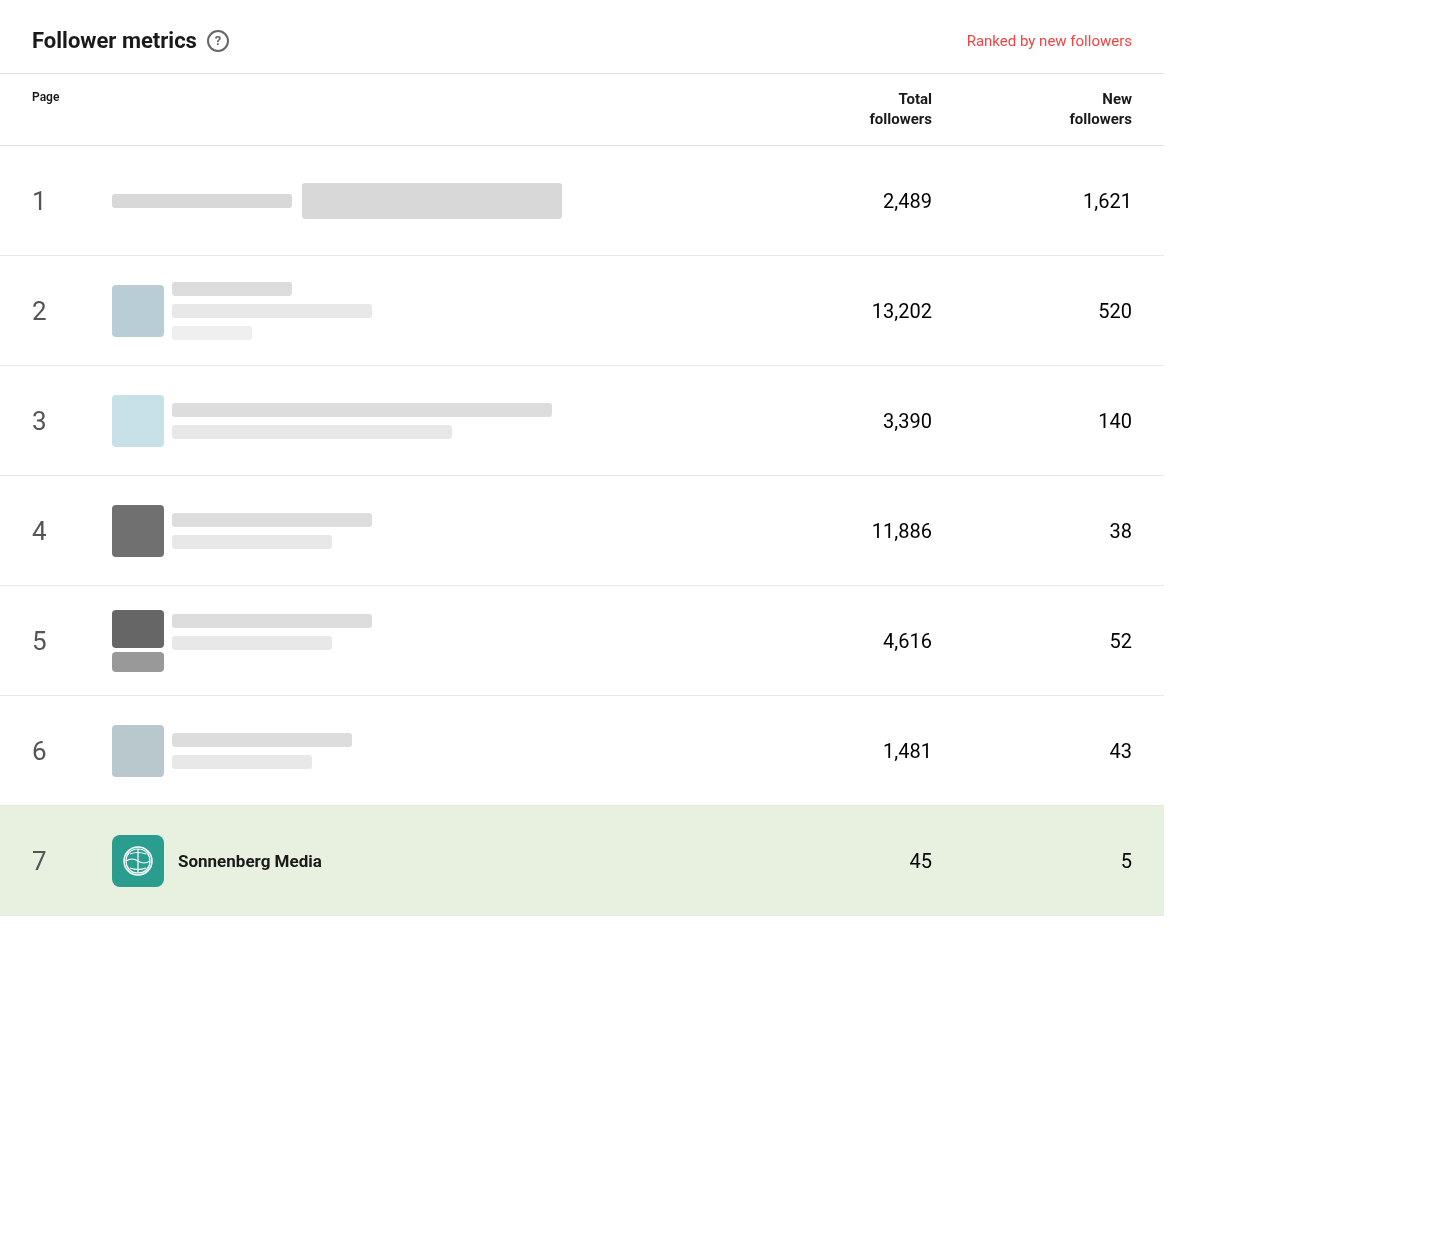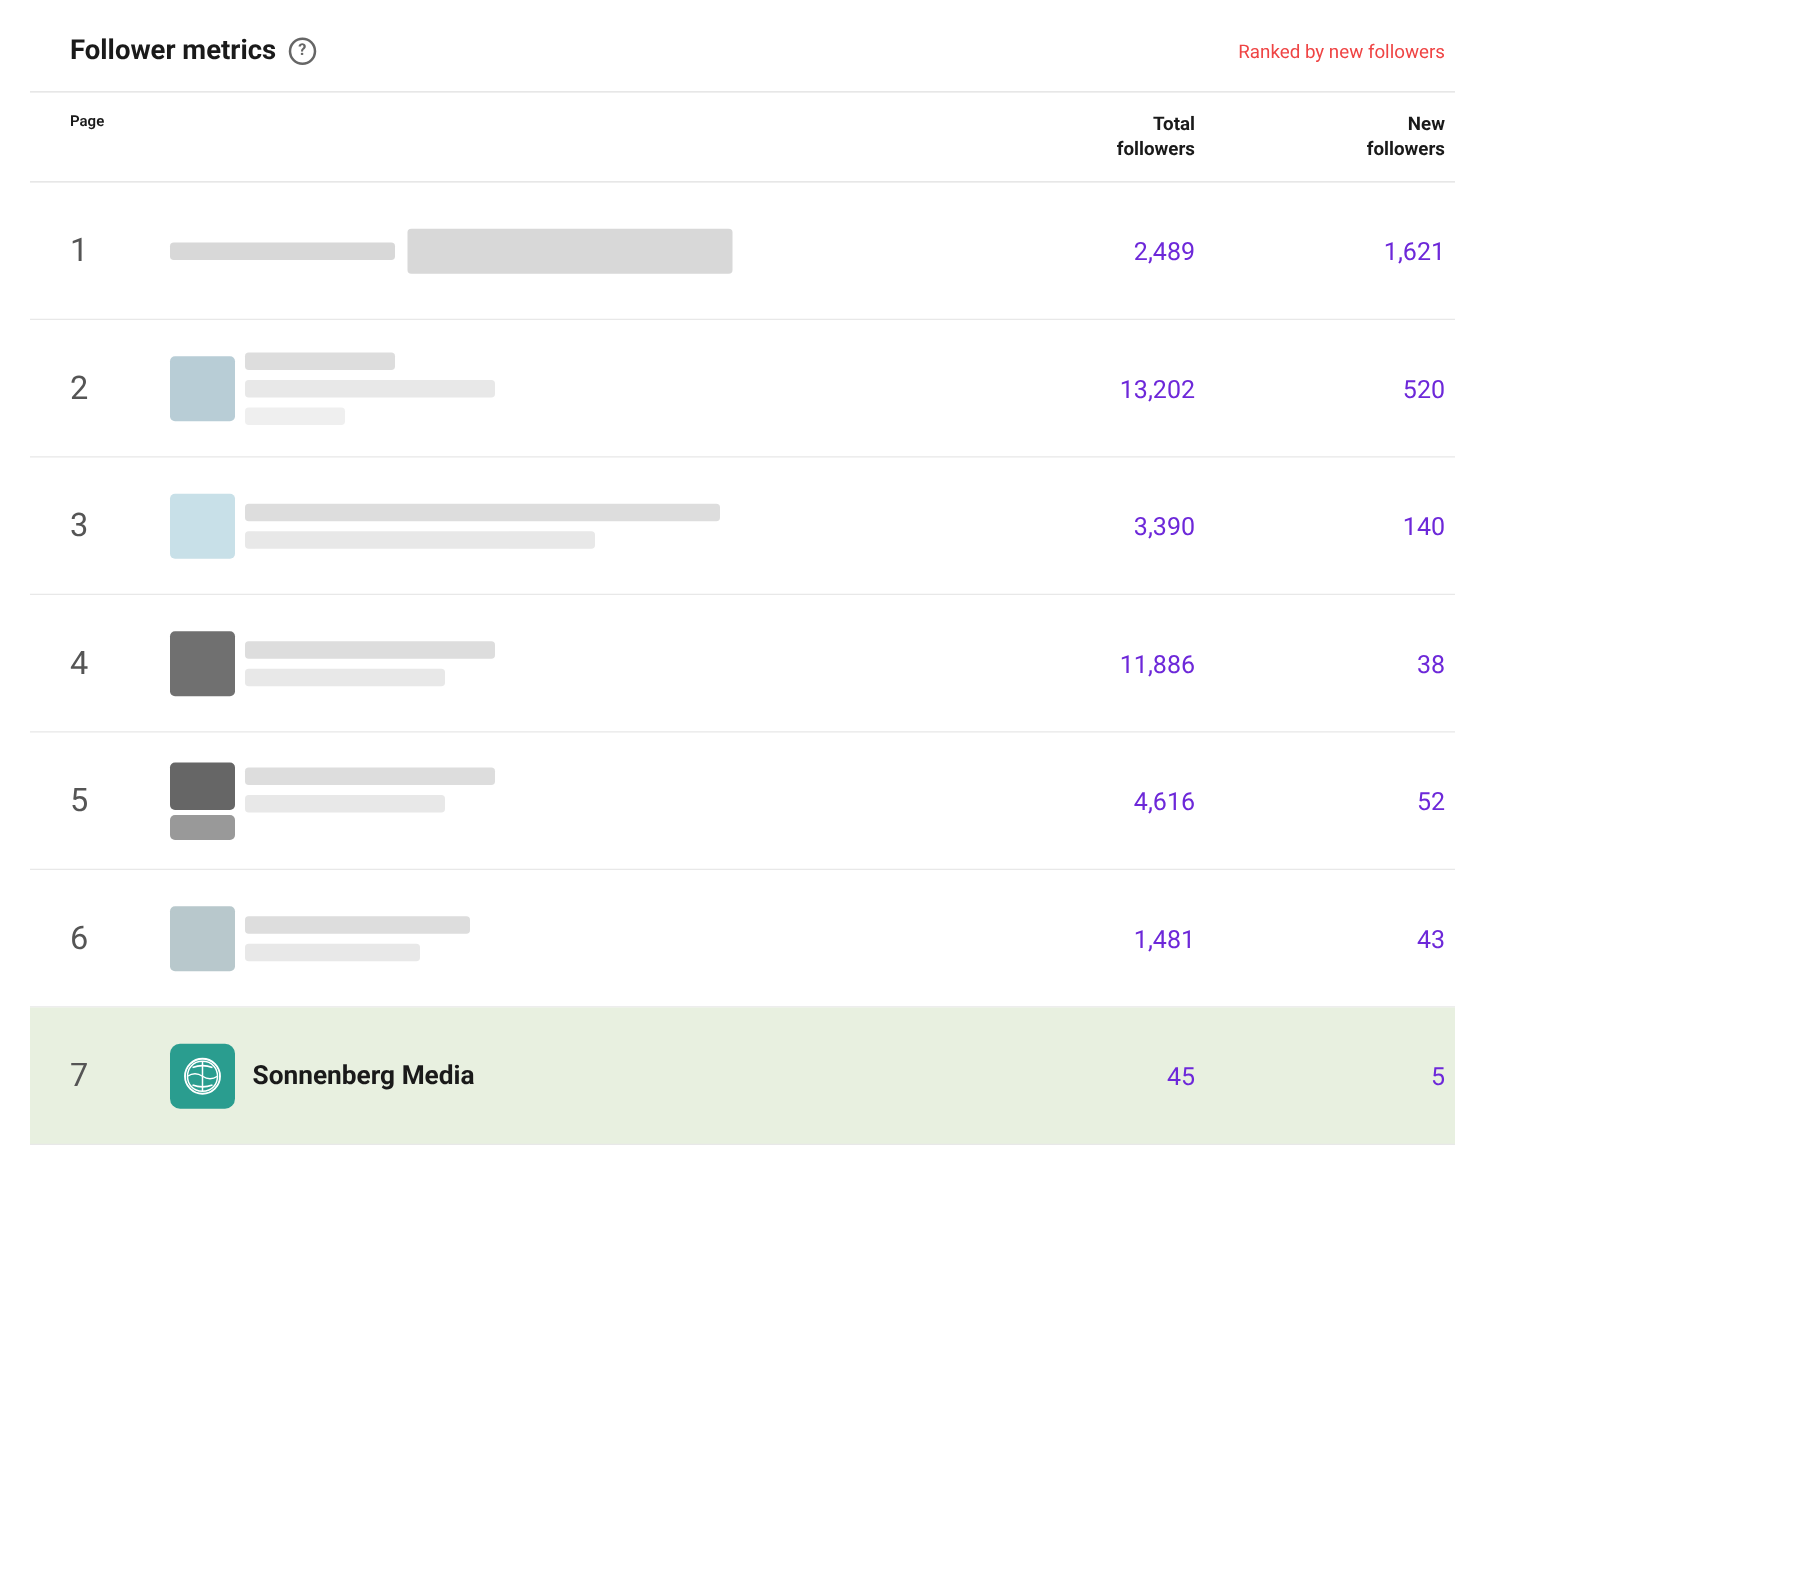--- a/index.html
+++ b/index.html
@@ -6,21 +6,20 @@
     body {
       font-family: -apple-system, BlinkMacSystemFont, 'Segoe UI', Roboto, Arial, sans-serif;
       background: #fff;
       color: #1a1a1a;
       width: 1164px;
       min-height: 1000px;
     }
     .container {
       width: 100%;
       padding: 0;
-      margin-left: 24px;
     }
     .header {
       display: flex;
       align-items: center;
       justify-content: space-between;
       padding: 28px 32px 20px 32px;
       border-bottom: 1px solid #e0e0e0;
     }
     .header-left {
       display: flex;
@@ -87,41 +86,41 @@
       font-weight: 400;
     }
     .row-page-content {
       display: flex;
       align-items: center;
       gap: 12px;
       padding-right: 20px;
     }
     .row-total, .row-new {
       font-size: 20px;
-      color: #6d28d9;
+      color: #000000;
       text-align: right;
     }
 
     
     .page-logo {
       width: 52px;
       height: 52px;
       border-radius: 8px;
       background: #2a9d8f;
       display: flex;
       align-items: center;
       justify-content: center;
       flex-shrink: 0;
     }
     .page-logo svg {
       width: 32px;
       height: 32px;
     }
     .page-name {
-      font-size: 21px;
+      font-size: 17px;
       font-weight: 700;
       color: #1a1a1a;
     }
   </style>
 </head>
 <body>
 
 <div class="container">
 
   <div class="header">

